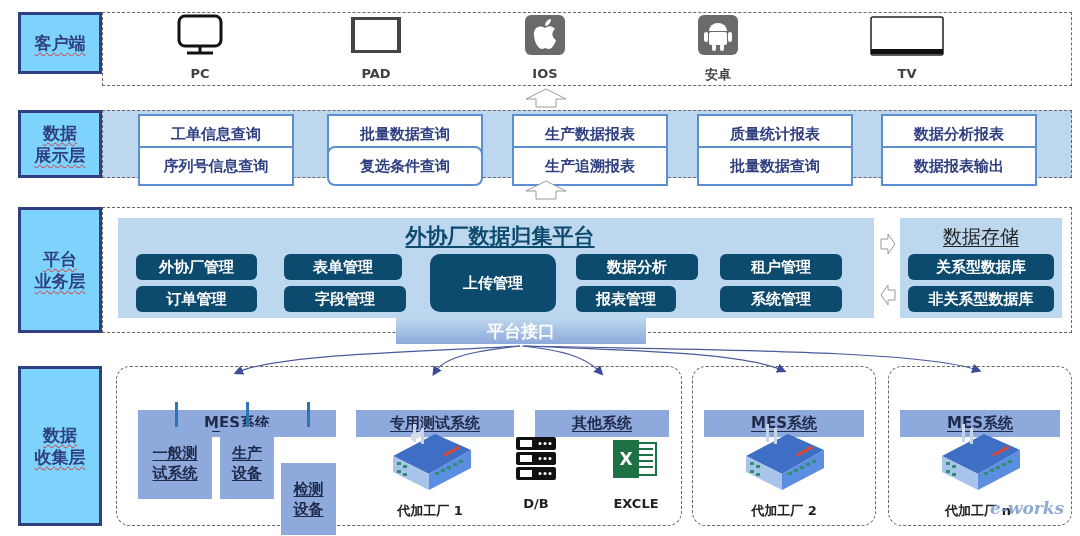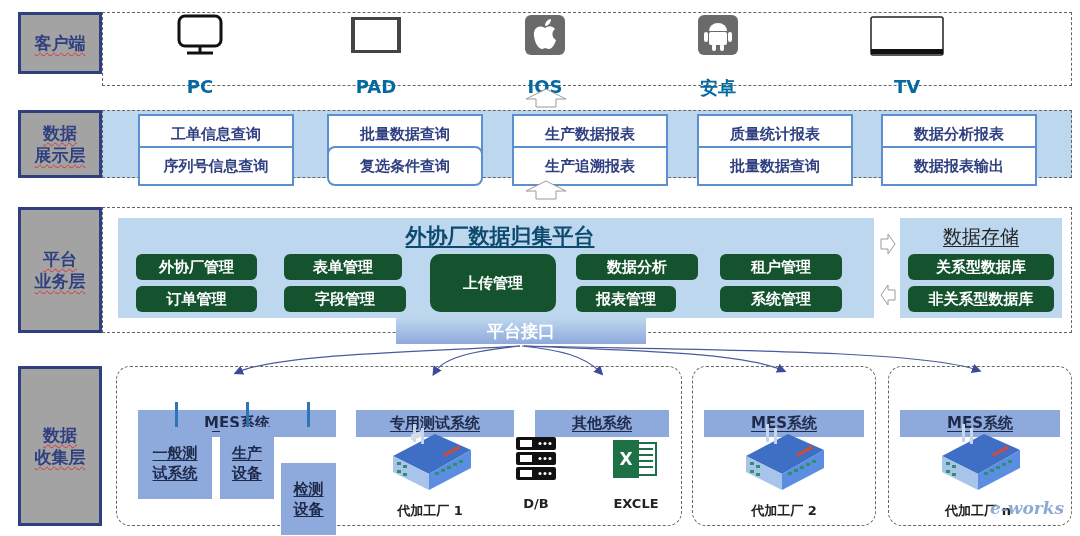--- a/index.html
+++ b/index.html
@@ -1,28 +1,28 @@
 <!DOCTYPE html>
 <html><head>
 <meta charset="utf-8">
 <style>
   * { box-sizing: border-box; margin: 0; padding: 0; }
   body { width: 1080px; height: 536px; background: #ffffff; position: relative; overflow: hidden;
          font-family: "DejaVu Sans", "Liberation Sans", sans-serif; }
   .abs { position: absolute; }
-  .layer-label { position: absolute; left: 18px; width: 84px; border: 3px solid #2f3f80; background: #a3a3a3;
+  .layer-label { position: absolute; left: 18px; width: 84px; border: 3px solid #2f3f80; background: #7dd3fc;
                  display: flex; align-items: center; justify-content: center; text-align: center;
                  color: #2f3f80; font-weight: bold; font-size: 17px; line-height: 22px; }
   .layer-label span { text-decoration: underline wavy #d33; text-decoration-thickness: 1px; text-underline-offset: 3px; }
   .layer-frame { position: absolute; border: 1px dashed #666; }
   .dev { position: absolute; top: 14px; width: 80px; text-align: center; }
-  .dev .lbl { font-size: 18px; color: #0369a1; font-weight: bold; margin-top: 16px; }
+  .dev .lbl { font-size: 13px; color: #404040; font-weight: bold; margin-top: 6px; }
   .disp-btn { position: absolute; width: 156px; height: 40px; background: #fff; border: 2px solid #5b8fcf;
               display: flex; align-items: center; justify-content: center; font-weight: bold; font-size: 15px; color: #2f3f80; }
-  .plat-btn { position: absolute; height: 26px; background: #14532d; border-radius: 6px; color: #fff;
+  .plat-btn { position: absolute; height: 26px; background: #0c4a6e; border-radius: 6px; color: #fff;
               font-weight: bold; font-size: 15px; display: flex; align-items: center; justify-content: center; }
   .sys-bar { position: absolute; height: 27px; background: #8ea9db; display: flex; align-items: center; justify-content: center;
              font-weight: bold; font-size: 15px; color: #1f2a4a; margin-top: 35px; }
   .sys-bar span { text-decoration: underline; text-underline-offset: 3px; }
   .sub-box { position: absolute; background: #8ea9db; display: flex; align-items: center; justify-content: center;
              text-align: center; font-weight: bold; font-size: 15px; line-height: 20px; color: #1f2a4a; }
   .sub-box span { text-decoration: underline; text-underline-offset: 2px; }
   .group { position: absolute; border: 1px dashed #666; border-radius: 14px; }
   .cap { position: absolute; font-weight: bold; font-size: 13px; color: #222; text-align: center; }
 </style>

